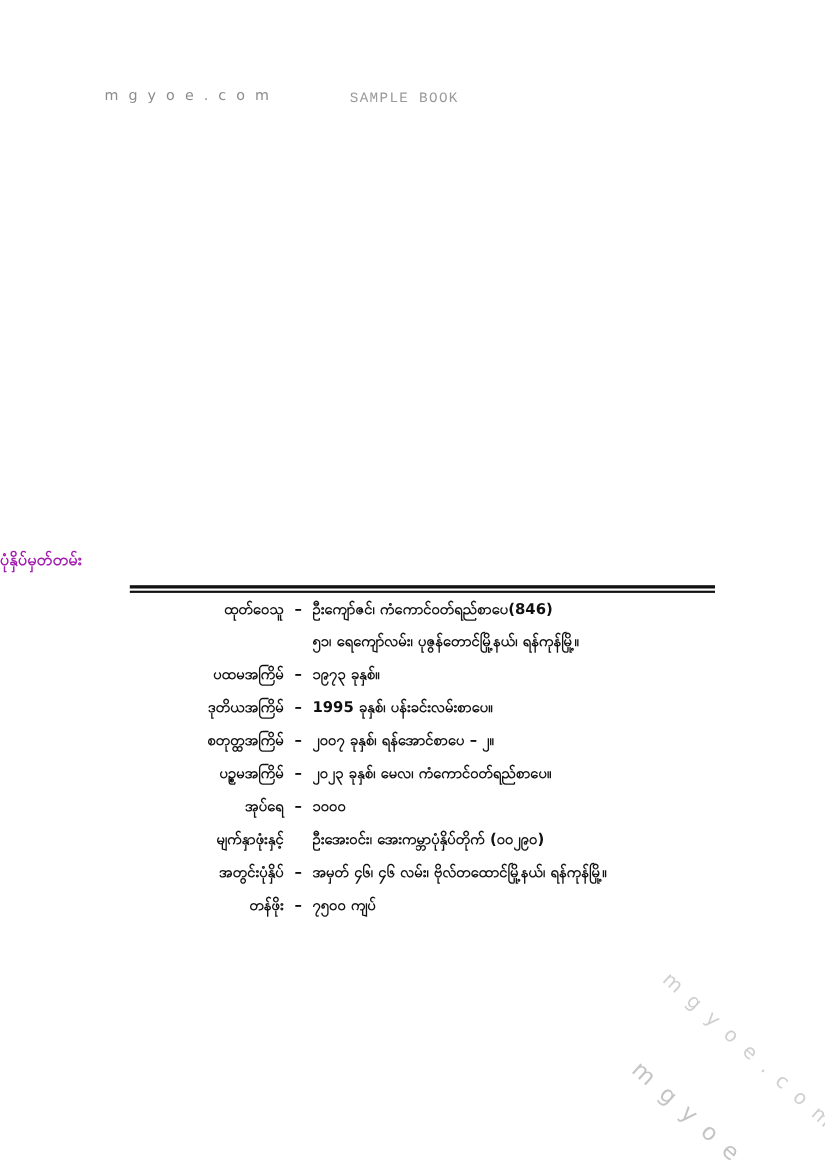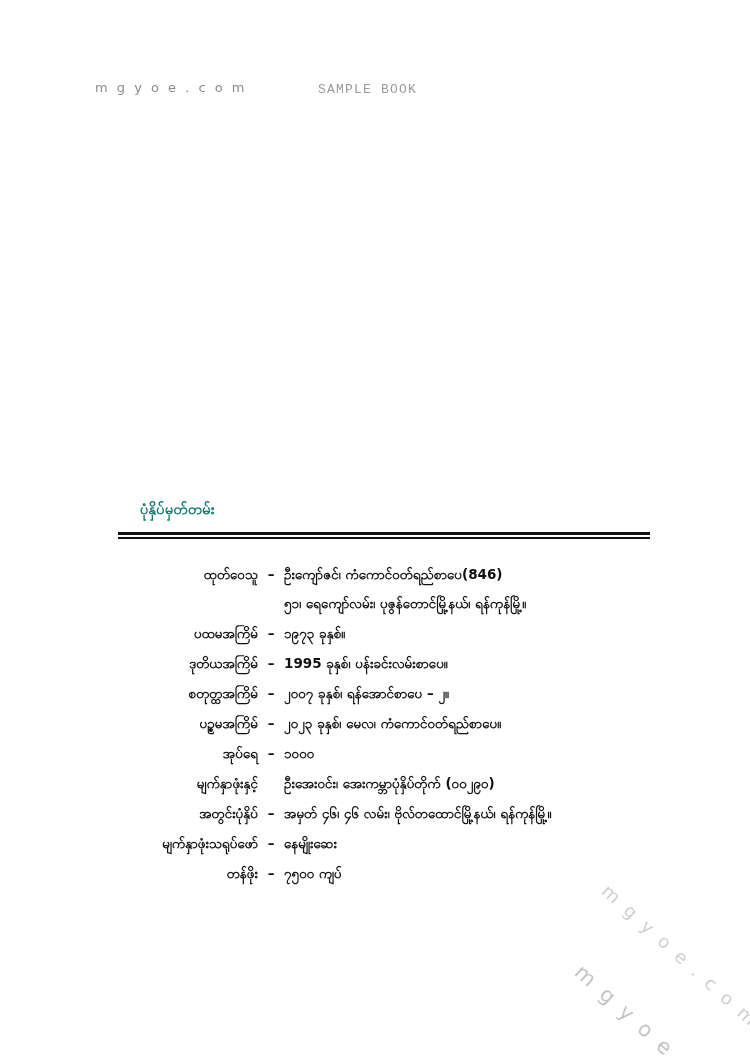--- a/index.html
+++ b/index.html
@@ -66,44 +66,42 @@
   }
 
   
   .colophon {
     position: absolute;
     left: 0;
     top: 500px;
     width: 750px;
   }
   .colophon-title {
-    margin-left: 140px;
     font-size: 14.5px;
     font-weight: bold;
-    color: #0f766e;
+    color: #a21caf;
     letter-spacing: 0.3px;
   }
   .rule-wrap {
     margin: 11px 0 0 118px;
     width: 532px;
   }
   .rule-thick {
     height: 3px;
     background: #111;
   }
   .rule-gap {
     height: 2px;
   }
   .rule-thin {
     height: 2px;
     background: #111;
   }
 
   table.entries {
-    margin-top: 20px;
     border-collapse: collapse;
     width: 750px;
   }
   table.entries td {
     vertical-align: top;
     padding: 0;
     color: #101010;
   }
   td.lbl {
     width: 258px;
@@ -192,25 +190,20 @@
           <td class="lbl">မျက်နှာဖုံးနှင့်</td>
           <td class="dash"></td>
           <td class="val">ဦးအေးဝင်း၊ အေးကမ္ဘာပုံနှိပ်တိုက် (၀၀၂၉၀)</td>
         </tr>
         <tr>
           <td class="lbl">အတွင်းပုံနှိပ်</td>
           <td class="dash">–</td>
           <td class="val">အမှတ် ၄၆၊ ၄၆ လမ်း၊ ဗိုလ်တထောင်မြို့နယ်၊ ရန်ကုန်မြို့။</td>
         </tr>
         <tr>
-          <td class="lbl">မျက်နှာဖုံးသရုပ်ဖော်</td>
-          <td class="dash">–</td>
-          <td class="val">နေမျိုးဆေး</td>
-        </tr>
-        <tr>
           <td class="lbl">တန်ဖိုး</td>
           <td class="dash">–</td>
           <td class="val">၇၅၀၀ ကျပ်</td>
         </tr>
       </tbody>
     </table>
 
   </div>
 </div>
 

